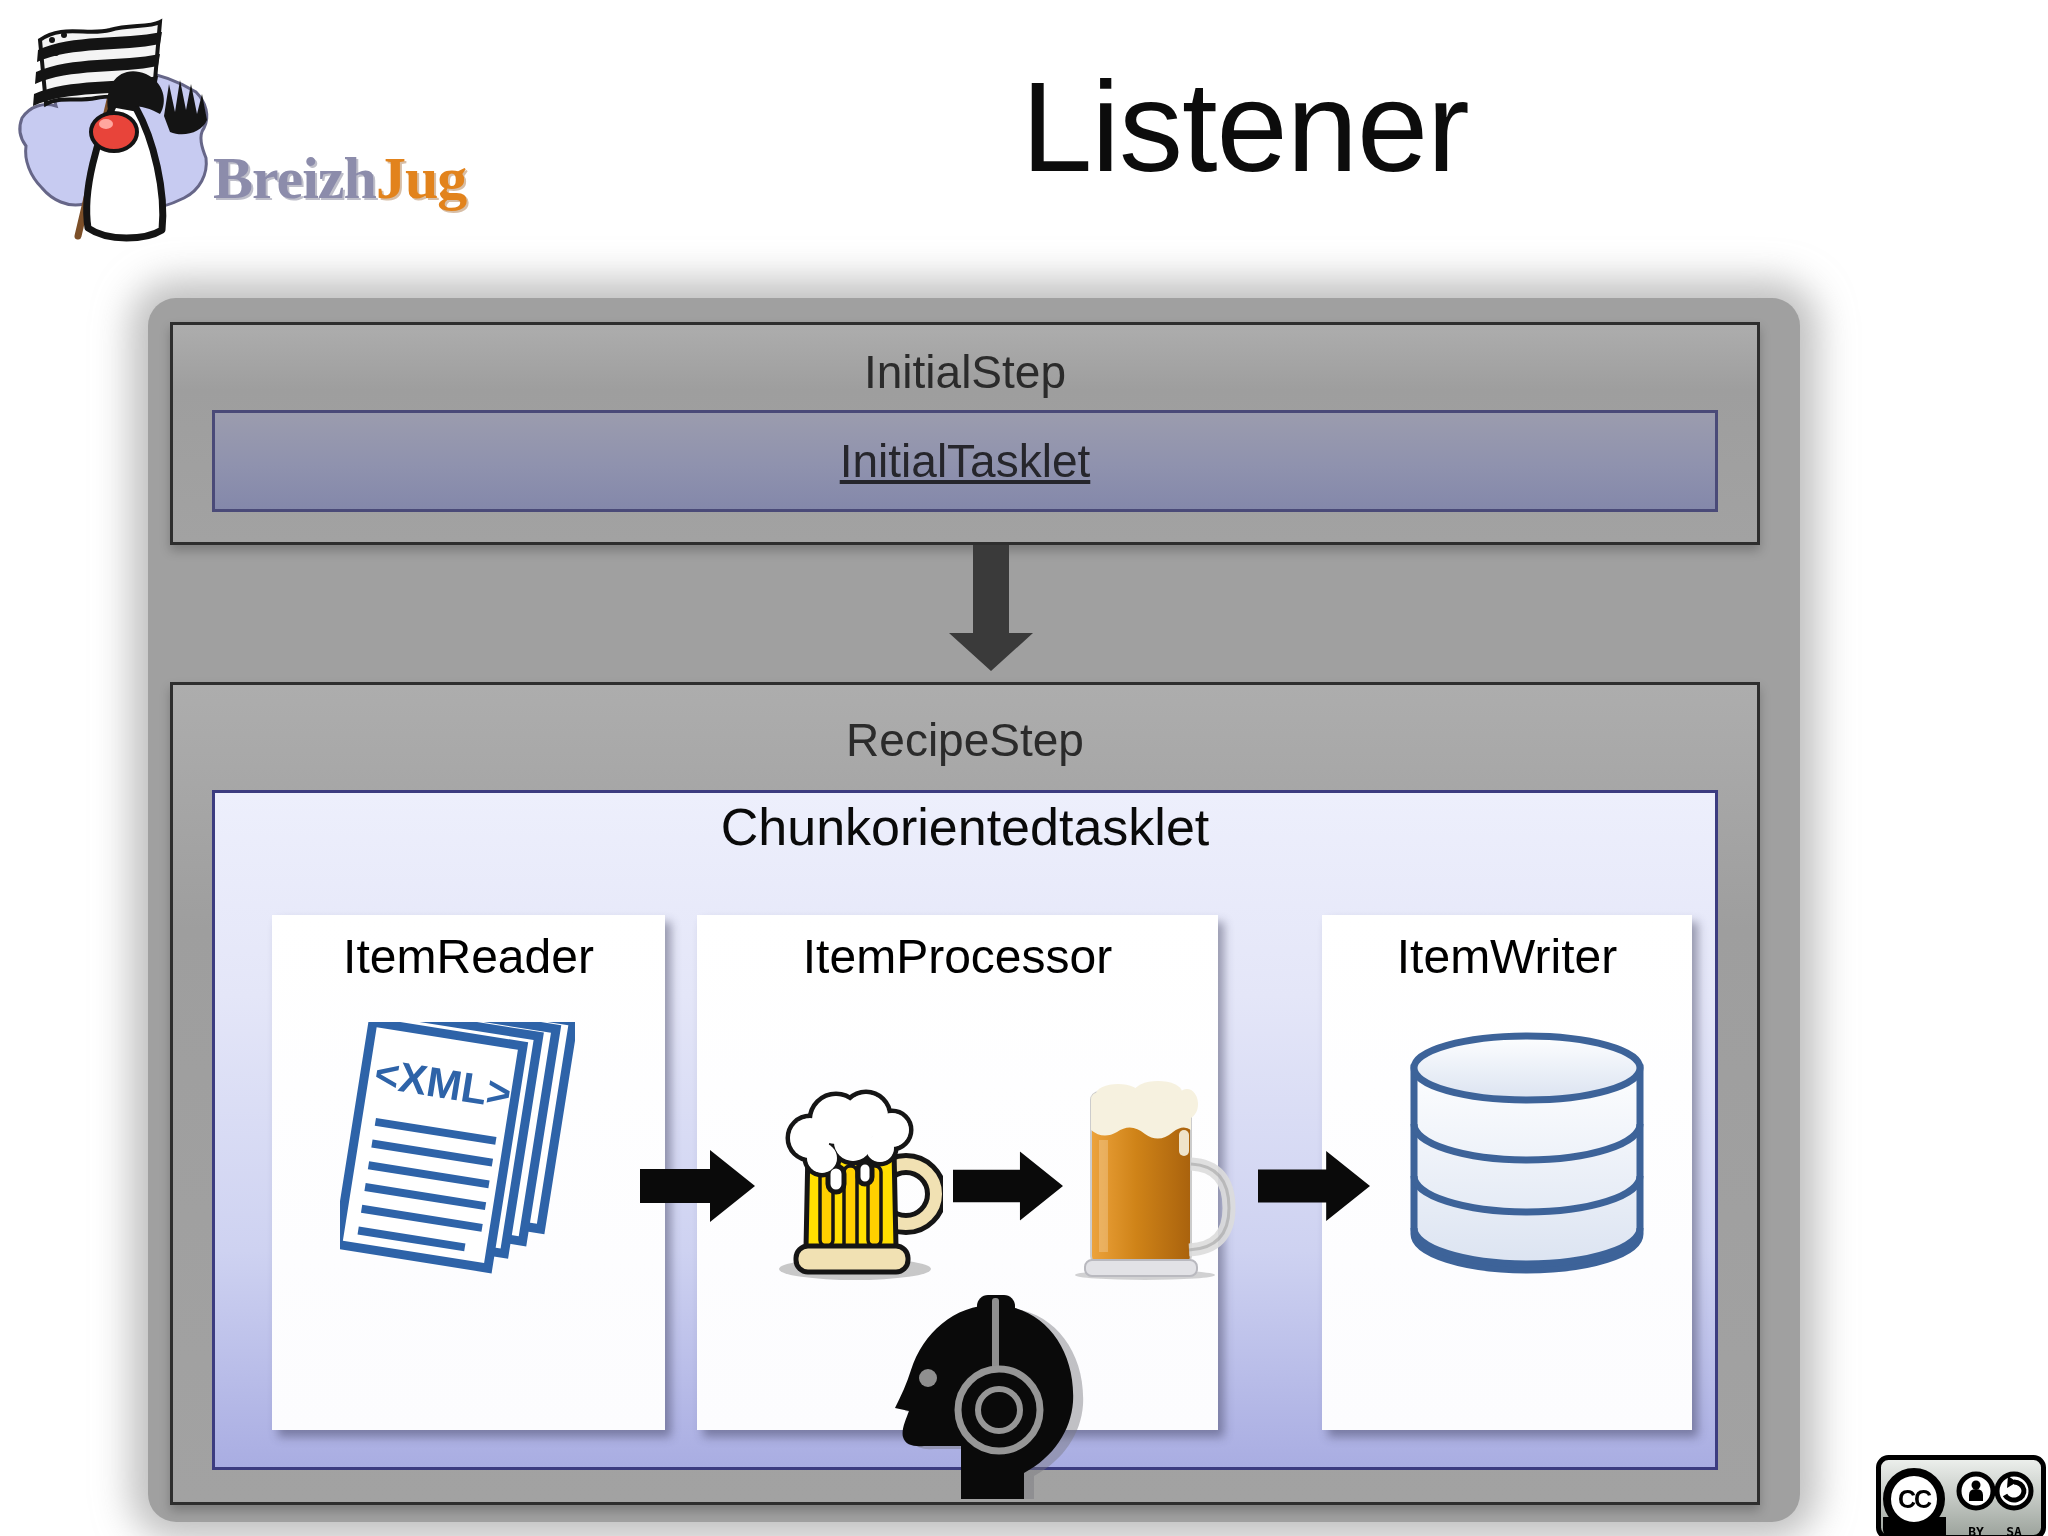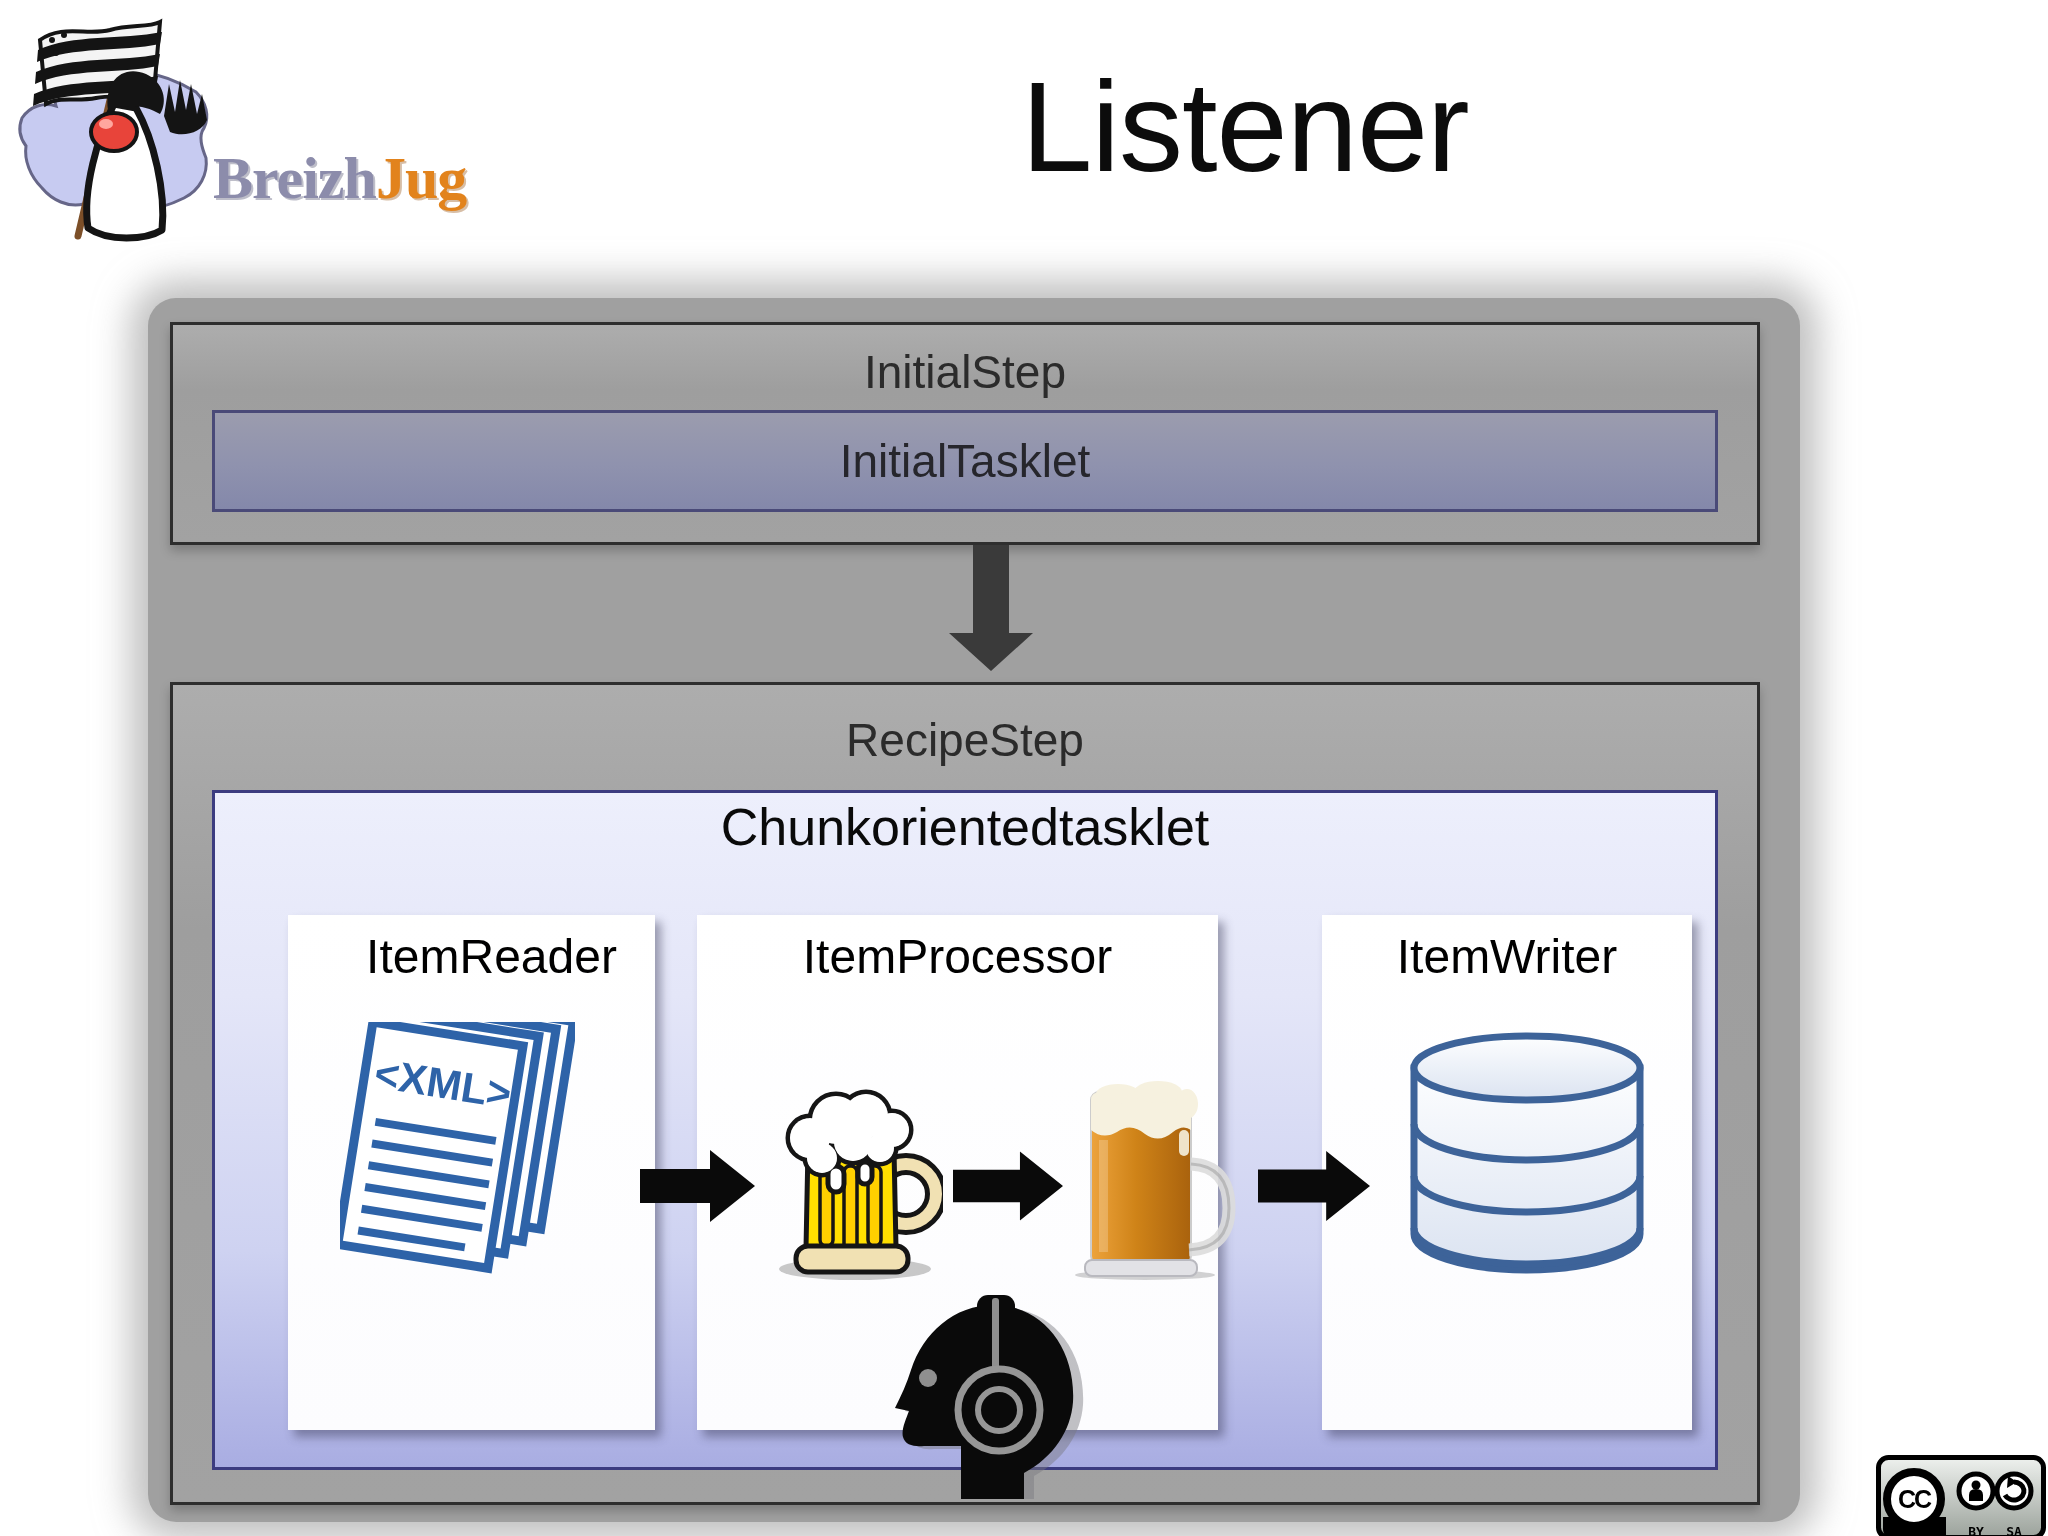--- a/index.html
+++ b/index.html
@@ -45,38 +45,38 @@
   .step-initial .step-title{padding-top:20px;}
   .step-recipe .step-title{padding-top:28px;}
 
   .tasklet-box{
     left:212px;top:410px;width:1506px;height:102px;box-sizing:border-box;
     border:3px solid #4a4a78;
     background:linear-gradient(180deg,#9b9cae 0%,#8f92ae 55%,#8488aa 100%);
     text-align:center;
   }
   .tasklet-box .tasklet-label{
-    font-size:46px;line-height:96px;color:#26262c;
+    font-size:46px;line-height:96px;color:#26262c;text-decoration:underline;
   }
 
   .chunk-box{
     left:212px;top:790px;width:1506px;height:680px;box-sizing:border-box;
     border:3px solid #3c3c80;
     background:linear-gradient(180deg,#edeffc 0%,#e4e6f8 30%,#ced2f1 68%,#a9ade2 100%);
   }
   .chunk-title{
     display:block;text-align:center;padding-top:4px;font-size:52px;color:#0a0a0a;
   }
 
   
   .item-box{
     top:915px;height:515px;background:linear-gradient(180deg,#ffffff 0%,#fcfcfe 100%);
     box-shadow:6px 7px 9px rgba(55,55,85,.45);
   }
-  .item-reader{left:288px;width:327px;padding-left:40px;}
+  .item-reader{left:272px;width:393px;}
   .item-processor{left:697px;width:521px;}
   .item-writer{left:1322px;width:370px;}
   .item-title{
     display:block;text-align:center;padding-top:14px;font-size:48px;color:#000;
   }
 
   svg{display:block;}
 </style>
 </head>
 <body>

